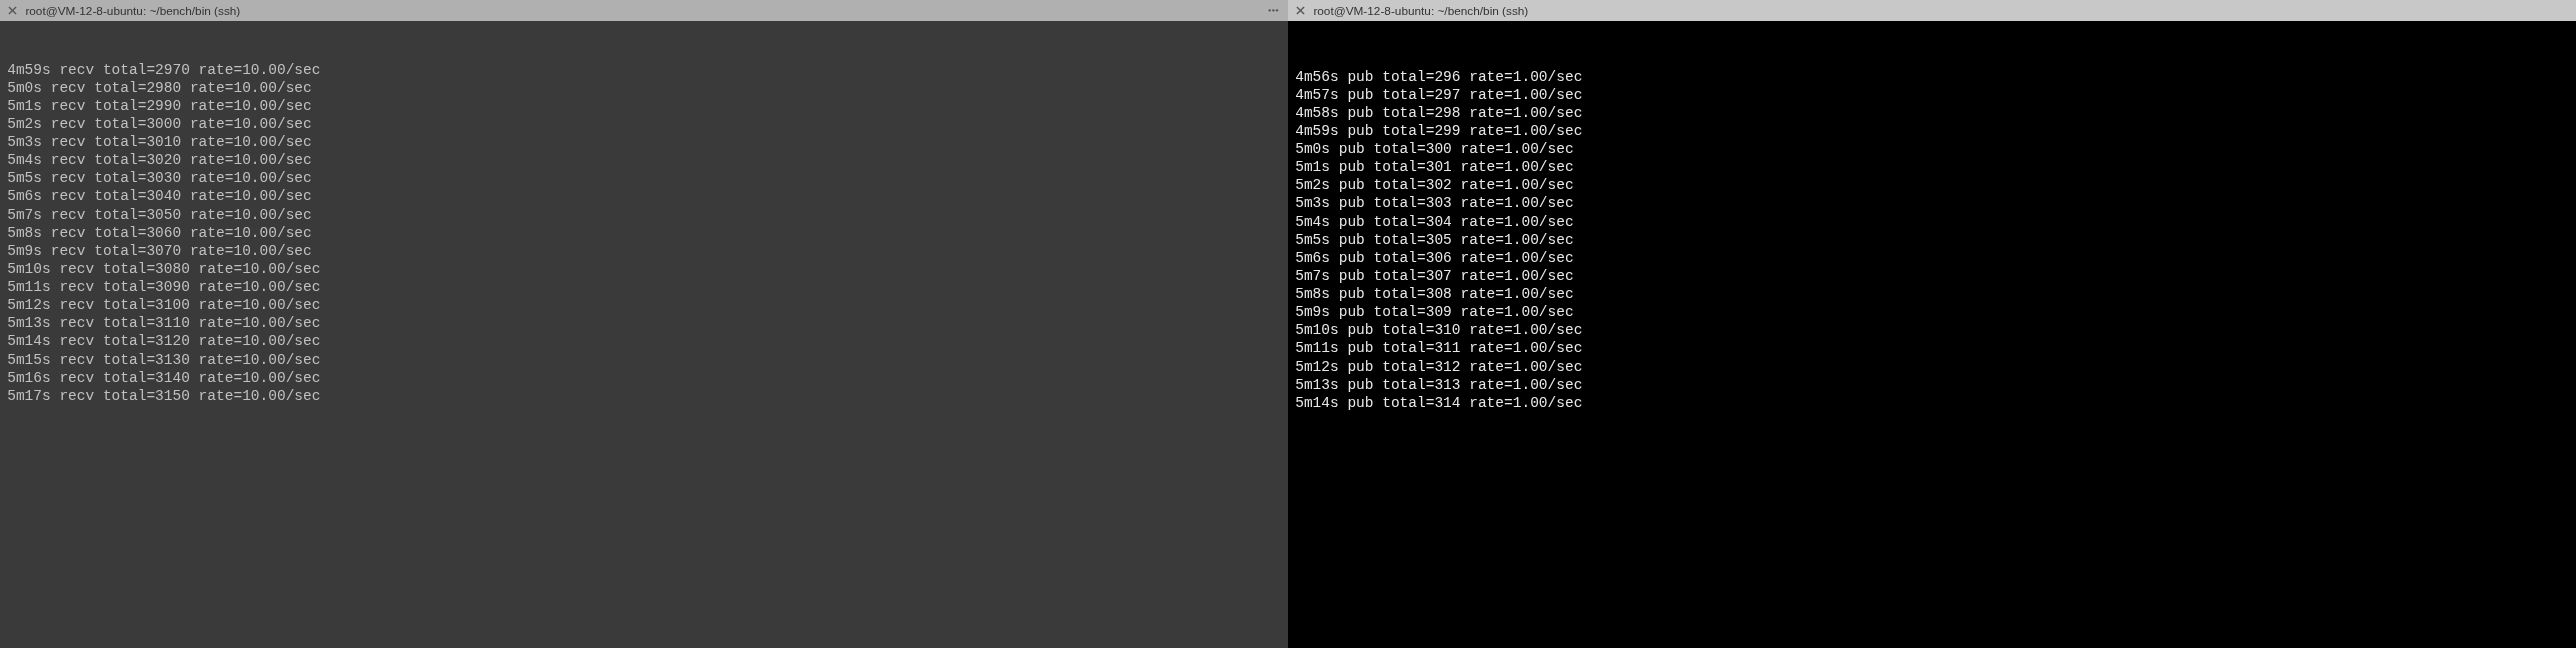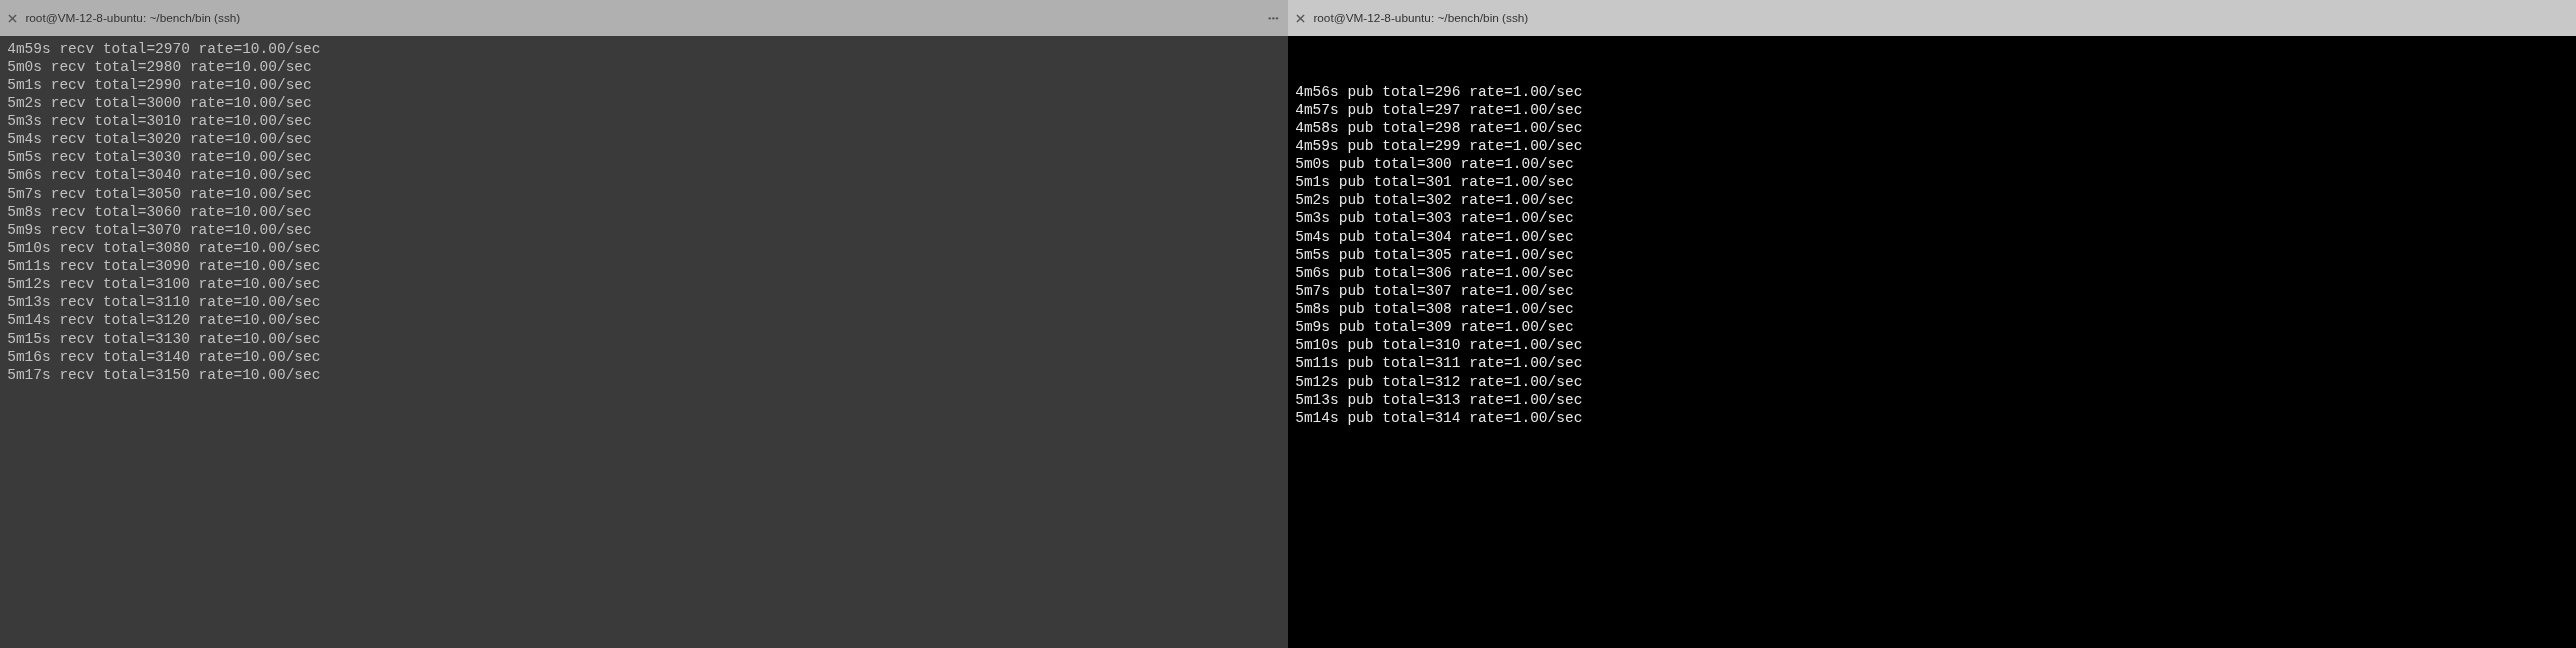--- a/index.html
+++ b/index.html
@@ -19,21 +19,21 @@
     }
     .pane-left {
       width: 50%;
       background: #3a3a3a;
     }
     .pane-right {
       width: 50%;
       background: #000;
     }
     .tab-bar {
-      height: 36px;
+      height: 21px;
       display: flex;
       align-items: center;
       padding: 0 7.2px;
       font-size: 11.8px;
       font-family: -apple-system, BlinkMacSystemFont, "Segoe UI", sans-serif;
       gap: 7.2px;
     }
     .tab-bar-left {
       background: #b0b0b0;
       color: #333;
@@ -63,21 +63,21 @@
     }
     .more-icon svg { width: 12.7px; height: 12.7px; }
     .term {
       flex: 1;
       padding: 3.6px 7.2px 0 7.2px;
       line-height: 1.25;
       font-size: 14.5px;
       white-space: pre;
       overflow: hidden;
     }
-    .term-left { color: #c0c0c0; }
+    .term-left { color: #c0c0c0; margin-top: 36px; }
     .term-right { color: #e8e8e8; margin-top: 43px; }
     .line { display: block; }
   </style>
 </head>
 <body>
 
 <div class="pane pane-left">
   <div class="tab-bar tab-bar-left">
     <span class="close-icon">
       <svg viewBox="0 0 10 10">

